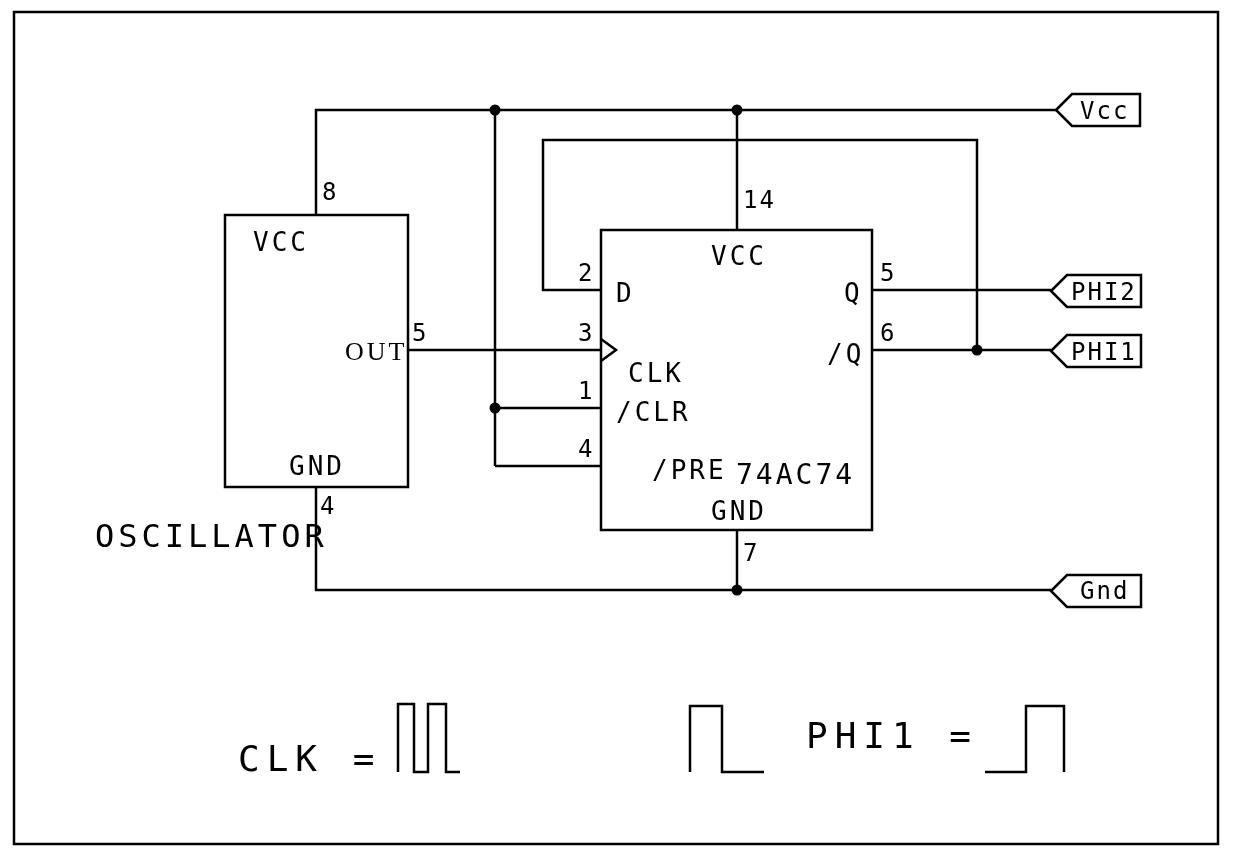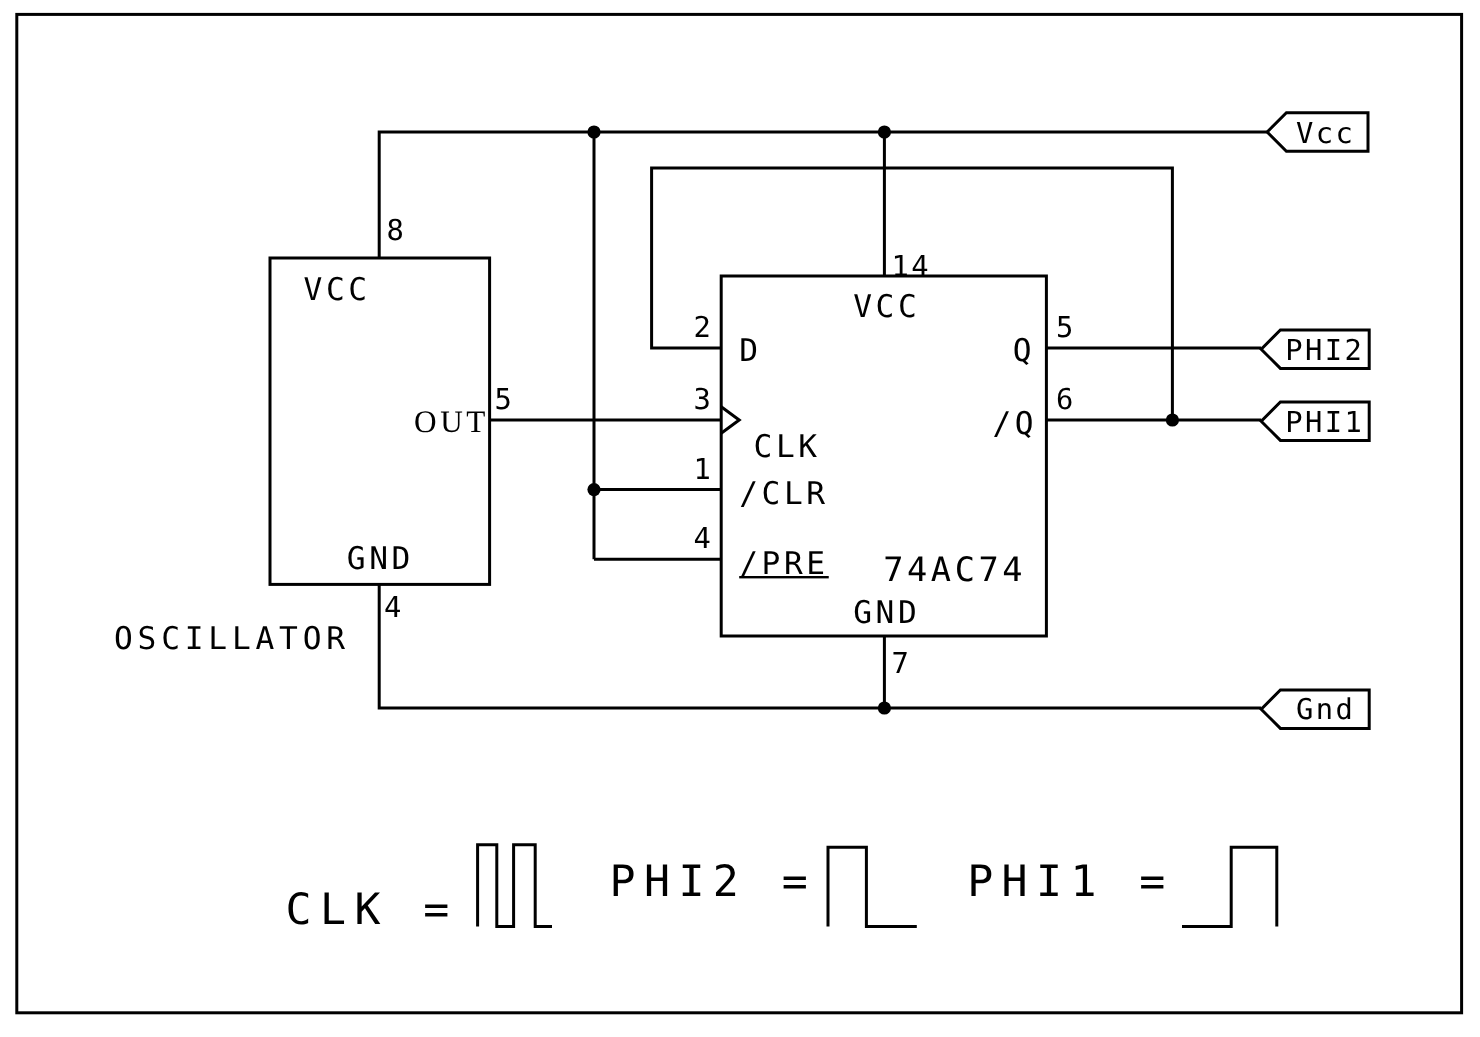--- a/index.html
+++ b/index.html
@@ -17,21 +17,21 @@
   }
   #schematic-svg { position: absolute; left: 0; top: 0; color: var(--ink); }
   .lbl {
     position: absolute;
     line-height: 1;
     color: var(--ink);
     white-space: pre;
   }
   .s24 { font-size: 24px; letter-spacing: 2px; }
   .s26 { font-size: 26px; letter-spacing: 3px; }
-  .s26w { font-size: 26px; letter-spacing: 4px; }
+  .s26w { font-size: 32px; letter-spacing: 4px; }
   .s28 { font-size: 28px; letter-spacing: 3px; margin-top: 36px; }
   .s36 { font-size: 36px; letter-spacing: 7px; }
   .title {
     font-size: 42px;
     letter-spacing: 4px;
     text-align: center;
     left: 60px;
     right: 0;
   }
 </style>
@@ -86,39 +86,38 @@
 
   <div class="lbl s26" style="left:253px; top:229px;">VCC</div>
   <div class="lbl s26" style="left:345px; top:339px;font-family:Liberation Serif, serif;">OUT</div>
   <div class="lbl s26" style="left:289px; top:453px;">GND</div>
   <div class="lbl s24" style="left:322px; top:180px;">8</div>
   <div class="lbl s24" style="left:412px; top:321px;">5</div>
   <div class="lbl s24" style="left:320px; top:494px;">4</div>
   <div class="lbl s26w" style="left:95px; top:520px;">OSCILLATOR</div>
 
   <div class="lbl s26" style="left:711px; top:243px;">VCC</div>
-  <div class="lbl s24" style="left:743px; top:210px;text-align:right;">14</div>
+  <div class="lbl s24" style="left:743px; top:188px;text-align:right;">14</div>
   <div class="lbl s26" style="left:616px; top:280px;">D</div>
   <div class="lbl s24" style="left:578px; top:261px;">2</div>
   <div class="lbl s26" style="left:628px; top:360px;">CLK</div>
   <div class="lbl s24" style="left:578px; top:321px;">3</div>
   <div class="lbl s26" style="left:616px; top:399px;">/CLR</div>
   <div class="lbl s24" style="left:578px; top:379px;">1</div>
-  <div class="lbl s26" style="left:616px; top:457px;text-decoration:underline;">/PRE</div>
+  <div class="lbl s26" style="left:652px; top:457px;">/PRE</div>
   <div class="lbl s24" style="left:578px; top:437px;">4</div>
   <div class="lbl s28" style="left:736px; top:425px;">74AC74</div>
   <div class="lbl s26" style="left:711px; top:498px;">GND</div>
   <div class="lbl s24" style="left:743px; top:541px;">7</div>
   <div class="lbl s26" style="left:844px; top:280px;">Q</div>
   <div class="lbl s24" style="left:880px; top:261px;">5</div>
   <div class="lbl s26" style="left:827px; top:341px;">/Q</div>
   <div class="lbl s24" style="left:880px; top:321px;">6</div>
 
   <div class="lbl s24" style="left:1080px; top:99px;">Vcc</div>
   <div class="lbl s24" style="left:1071px; top:280px;">PHI2</div>
   <div class="lbl s24" style="left:1071px; top:340px;text-align:center;">PHI1</div>
   <div class="lbl s24" style="left:1080px; top:579px;">Gnd</div>
 
   <div class="lbl s36" style="left:238px; top:741px;">CLK =</div>
-  <div class="lbl s36" style="left:508px; top:718px;">PHI2 =</div>
   <div class="lbl s36" style="left:806px; top:718px;">PHI1 =</div>
 
 </div>
 
 </body></html>

